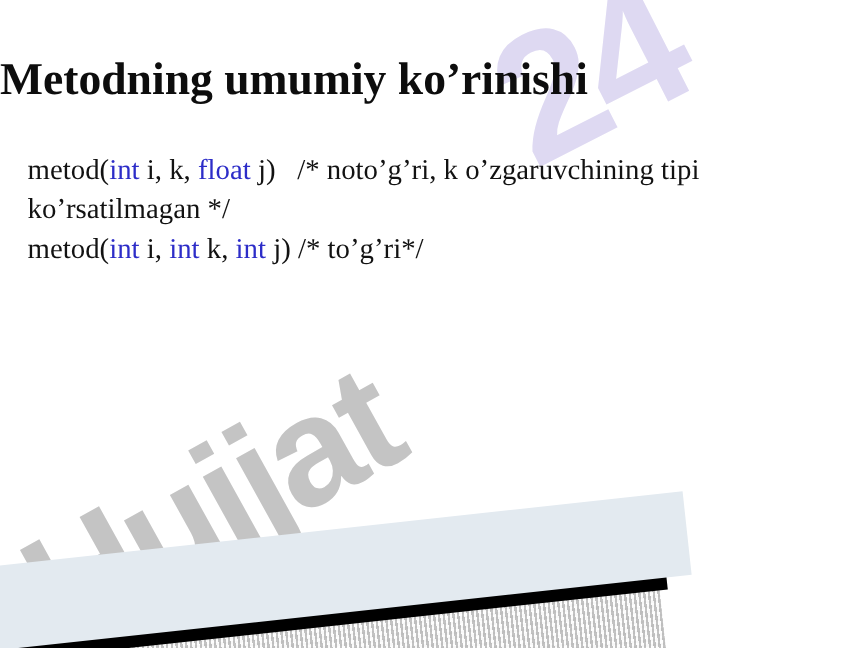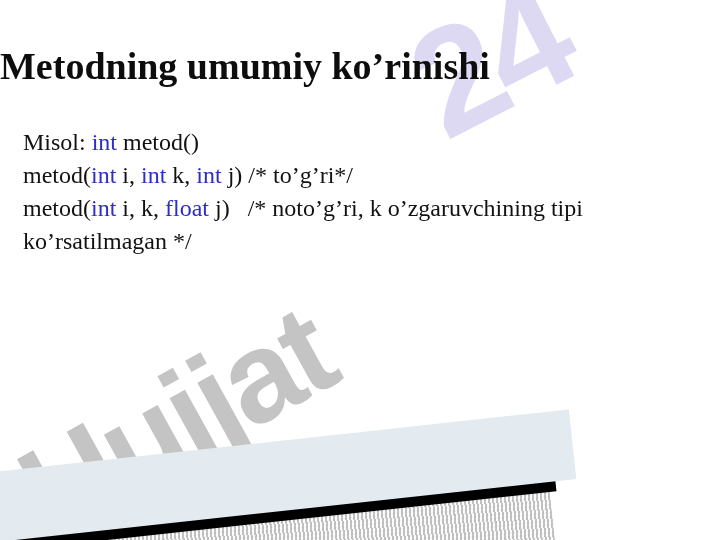--- a/index.html
+++ b/index.html
@@ -171,24 +171,23 @@
     <div class="band band-pale"></div>
   </div>
 
   <div class="content">
 
     <div class="slide-title">Metodning umumiy ko’rinishi</div>
 
     <div class="body-block">
 
 
-      <p class="line"><span>Misol: </span><span class="kw">int</span><span> metod()</span></p>
 
 
 
 
+      <p class="line"><span>metod(</span><span class="kw">int</span><span> i, k, </span><span class="kw">float</span><span> j)</span><span class="spacer-wide"></span><span>/* noto’g’ri, k o’zgaruvchining tipi ko’rsatilmagan */</span></p>
+
       <p class="line"><span>metod(</span><span class="kw">int</span><span> i, </span><span class="kw">int</span><span> k, </span><span class="kw">int</span><span> j) /* to’g’ri*/</span></p>
-
-      <p class="line"><span>metod(</span><span class="kw">int</span><span> i, k, </span><span class="kw">float</span><span> j)</span><span class="spacer-wide"></span><span>/* noto’g’ri, k o’zgaruvchining tipi ko’rsatilmagan */</span></p>
 
     </div>
   </div>
 </div>
 
 </body></html>

